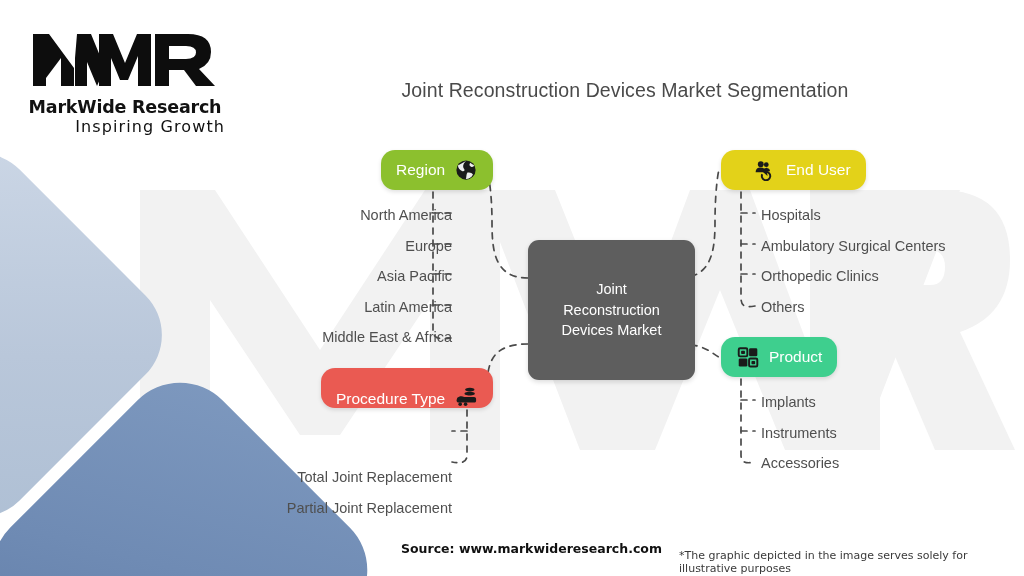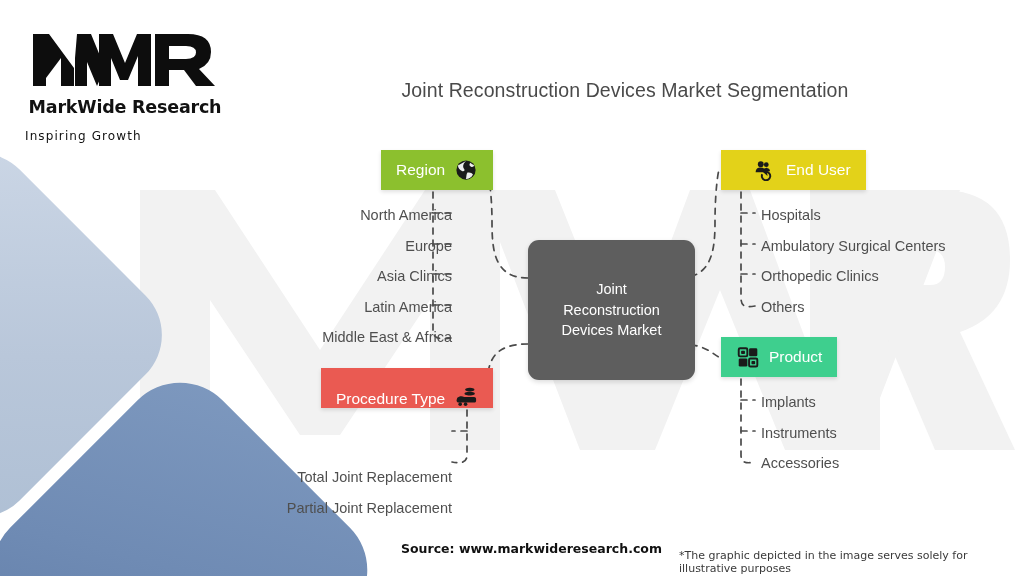--- a/index.html
+++ b/index.html
@@ -67,25 +67,25 @@
     font-family: "DejaVu Sans", sans-serif;
     font-weight: bold;
     font-size: 17.5px;
     color: #111111;
     letter-spacing: -0.2px;
     text-align: center;
     margin-top: 7px;
   }
   .logo-tagline {
     font-family: "DejaVu Sans", sans-serif;
-    font-size: 12px;
+    font-size: 16px;
     color: #111111;
     letter-spacing: 1.1px;
-    text-align: left;
-    margin-top: 12px;
+    text-align: right;
+    margin-top: 0;
   }
 
   
   .chart-title {
     position: absolute;
     left: 300px;
     top: 79px;
     width: 650px;
     text-align: center;
     font-size: 19.5px;
@@ -119,21 +119,21 @@
     box-shadow: 0 2px 5px rgba(0,0,0,0.14);
   }
 
   .badge {
     position: absolute;
     display: flex;
     align-items: center;
     gap: 9px;
     height: 40px;
     padding: 0 15px;
-    border-radius: 0;
+    border-radius: 14px;
     color: #ffffff;
     font-size: 15.5px;
     white-space: nowrap;
     box-shadow: 0 2px 4px rgba(0,0,0,0.12);
   }
   .badge .bicon {
     display: inline-flex;
     align-items: center;
     justify-content: center;
     width: 24px;
@@ -294,21 +294,21 @@
           <rect x="12.6" y="13" width="8.6" height="8.4" rx="1.4" fill="none" stroke="#1a1a1a" stroke-width="2"></rect>
           <rect x="15.1" y="15.6" width="3.8" height="3.4" rx="0.8" fill="#1a1a1a"></rect>
         </svg>
       </span>
       <span>Product</span>
     </div>
 
     <div class="leaf-list leaf-list-region right-align">
       <div class="leaf">North America</div>
       <div class="leaf">Europe</div>
-      <div class="leaf">Asia Clinics</div>
+      <div class="leaf">Asia Pacific</div>
       <div class="leaf">Latin America</div>
       <div class="leaf">Middle East &amp; Africa</div>
     </div>
 
     <div class="leaf-list leaf-list-procedure right-align">
       <div class="leaf">Total Joint Replacement</div>
       <div class="leaf">Partial Joint Replacement</div>
     </div>
 
     <div class="leaf-list leaf-list-enduser">

